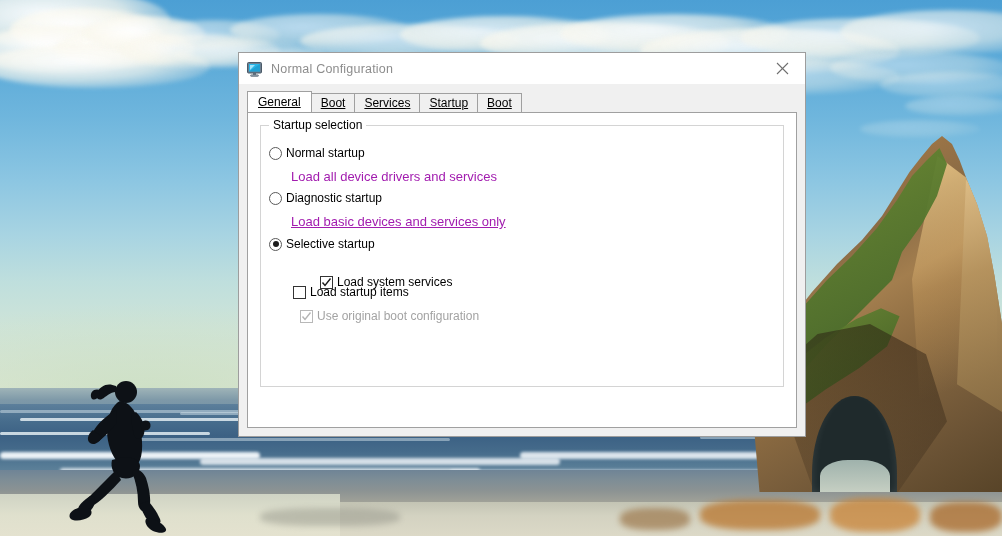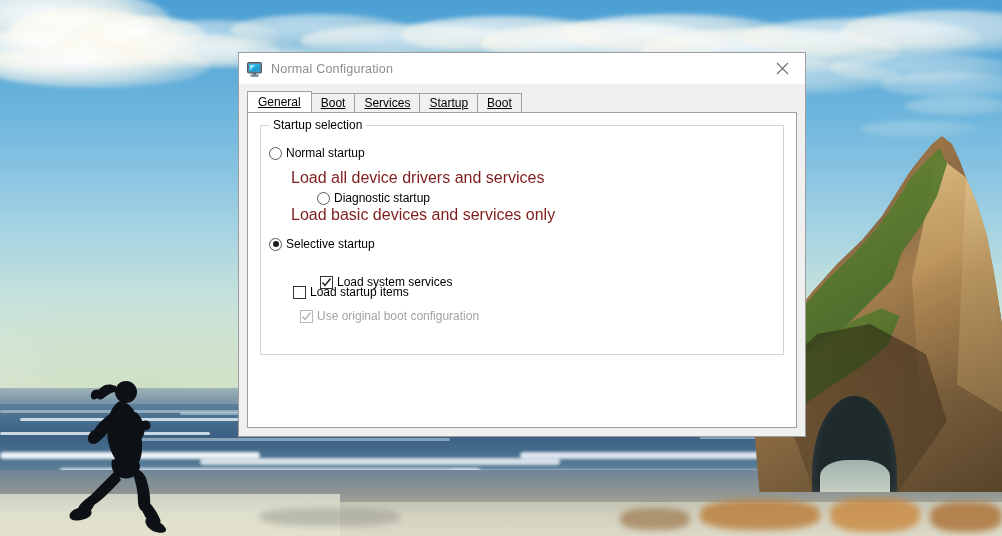--- a/index.html
+++ b/index.html
@@ -249,21 +249,21 @@
     position: absolute;
     left: 8px; top: 28px; right: 8px; height: 316px;
     background: #ffffff;
     border: 1px solid #a0a0a0;
     z-index: 2;
   }
 
   
   .groupbox {
     position: absolute;
-    left: 12px; top: 12px; right: 12px; height: 230px;
+    left: 12px; top: 12px; right: 12px; height: 262px;
     border: 1px solid #d4d4d4;
   }
   .groupbox-title {
     position: absolute;
     left: 8px; top: -8px;
     background: #ffffff;
     padding: 0 4px;
     font-size: 12px;
     color: #000;
     line-height: 14px;
@@ -272,22 +272,22 @@
   .opt-row {
     position: absolute;
     display: flex; align-items: center;
     font-size: 12px;
     color: #000;
     cursor: default;
     white-space: nowrap;
   }
   .opt-sub {
     position: absolute;
-    font-size: 16px;
-    color: #7f1d1d;
+    font-size: 13px;
+    color: #a21caf;
     white-space: nowrap;
   }
   .opt-row .lbl { margin-left: 4px; }
   .opt-row.disabled .lbl { color: #a3a3a3; }
 
   
   .radio {
     width: 13px; height: 13px; border-radius: 50%;
     border: 1px solid #5a5a5a;
     background: #fff;
@@ -505,25 +505,25 @@
 
         <div class="groupbox">
           <span class="groupbox-title">Startup selection</span>
 
           <div class="opt-row" style="left:8px; top:20px;">
             <span class="radio"></span>
             <span class="lbl">Normal startup</span>
           </div>
           <div class="opt-sub" style="left:30px; top:43px;">Load all device drivers and services</div>
 
-          <div class="opt-row" style="left:8px; top:65px;margin-left:48px;">
+          <div class="opt-row" style="left:8px; top:65px;">
             <span class="radio"></span>
             <span class="lbl">Diagnostic startup</span>
           </div>
-          <div class="opt-sub" style="left:30px; top:80px;">Load basic devices and services only</div>
+          <div class="opt-sub" style="left:30px; top:88px;text-decoration:underline;">Load basic devices and services only</div>
 
           <div class="opt-row" style="left:8px; top:111px;">
             <span class="radio on"></span>
             <span class="lbl">Selective startup</span>
           </div>
 
           <div class="opt-row" style="left:39px; top:149px;padding-left:20px;">
             <span class="check">
               <svg class="tick" width="11" height="11" viewBox="0 0 11 11">
                 <polyline points="1.5,5.5 4,8.5 9.5,1.5" fill="none" stroke="#1b1b1b" stroke-width="1.4"></polyline>

